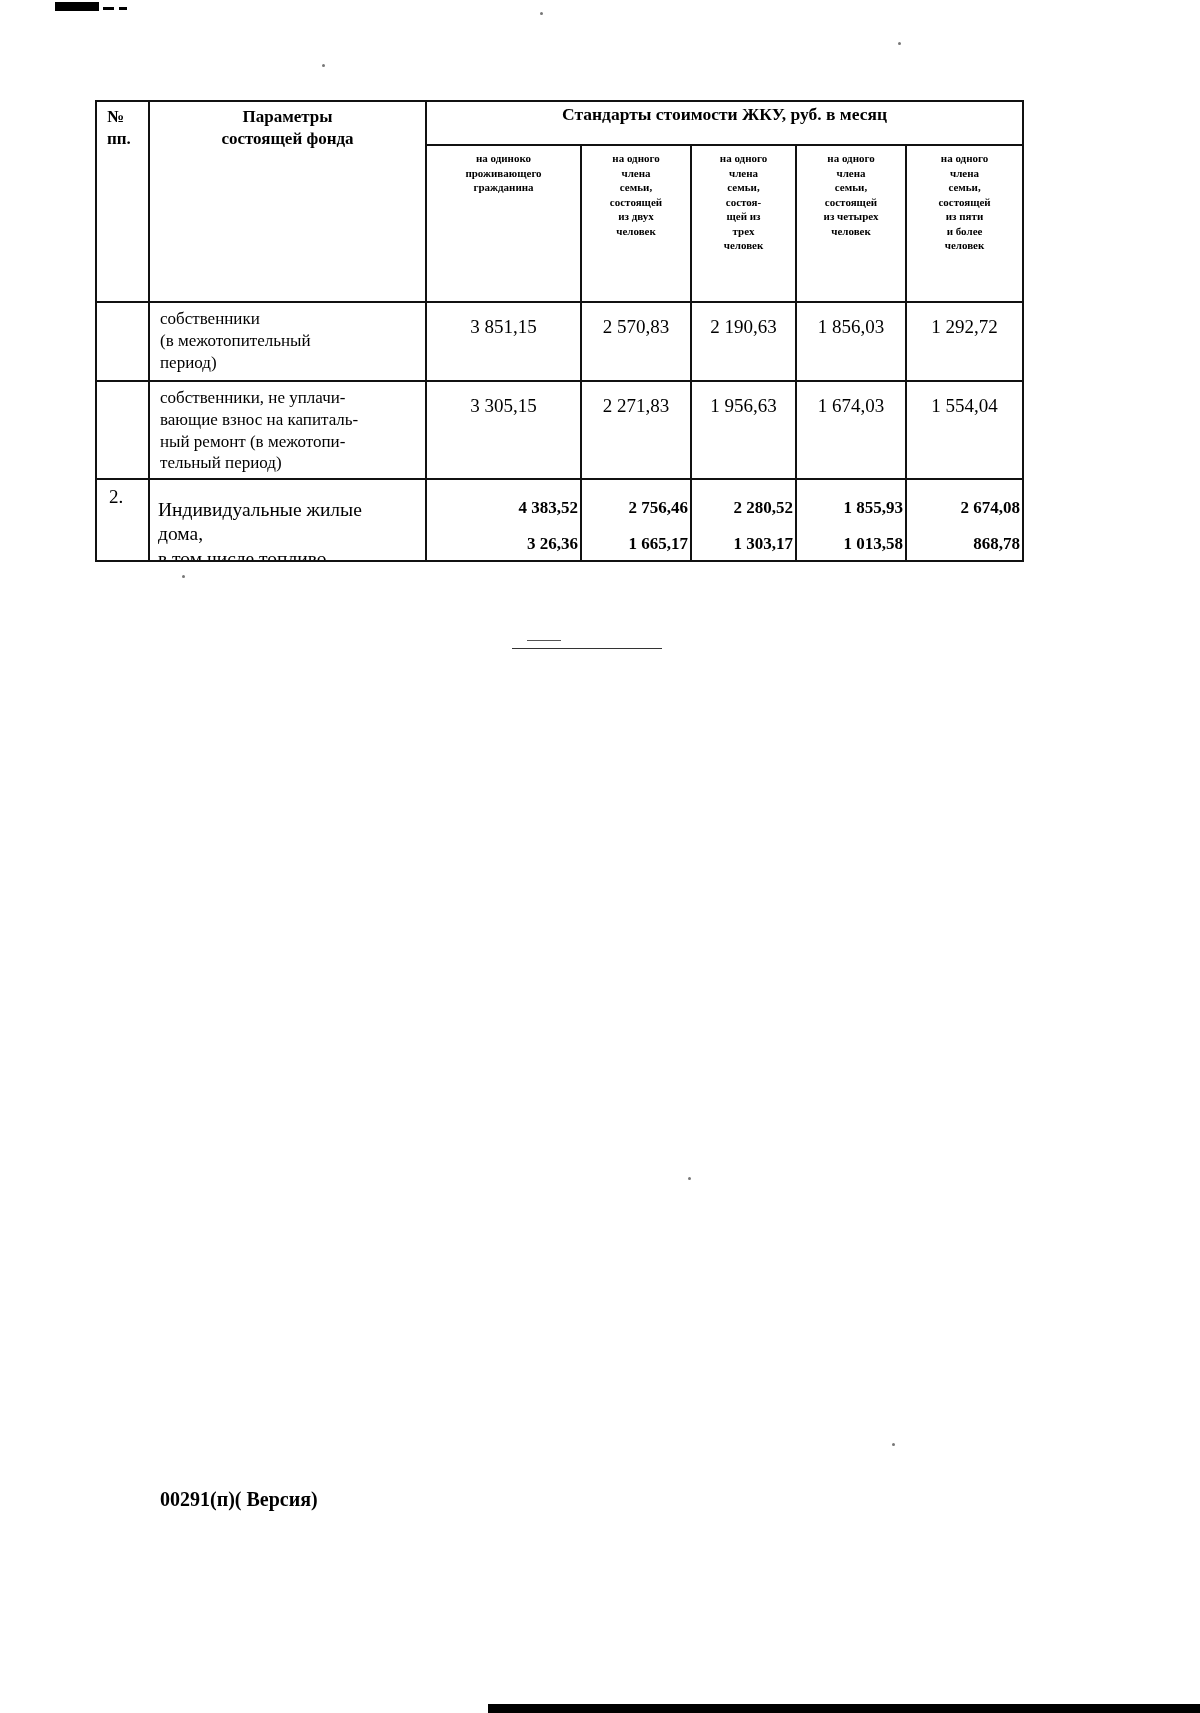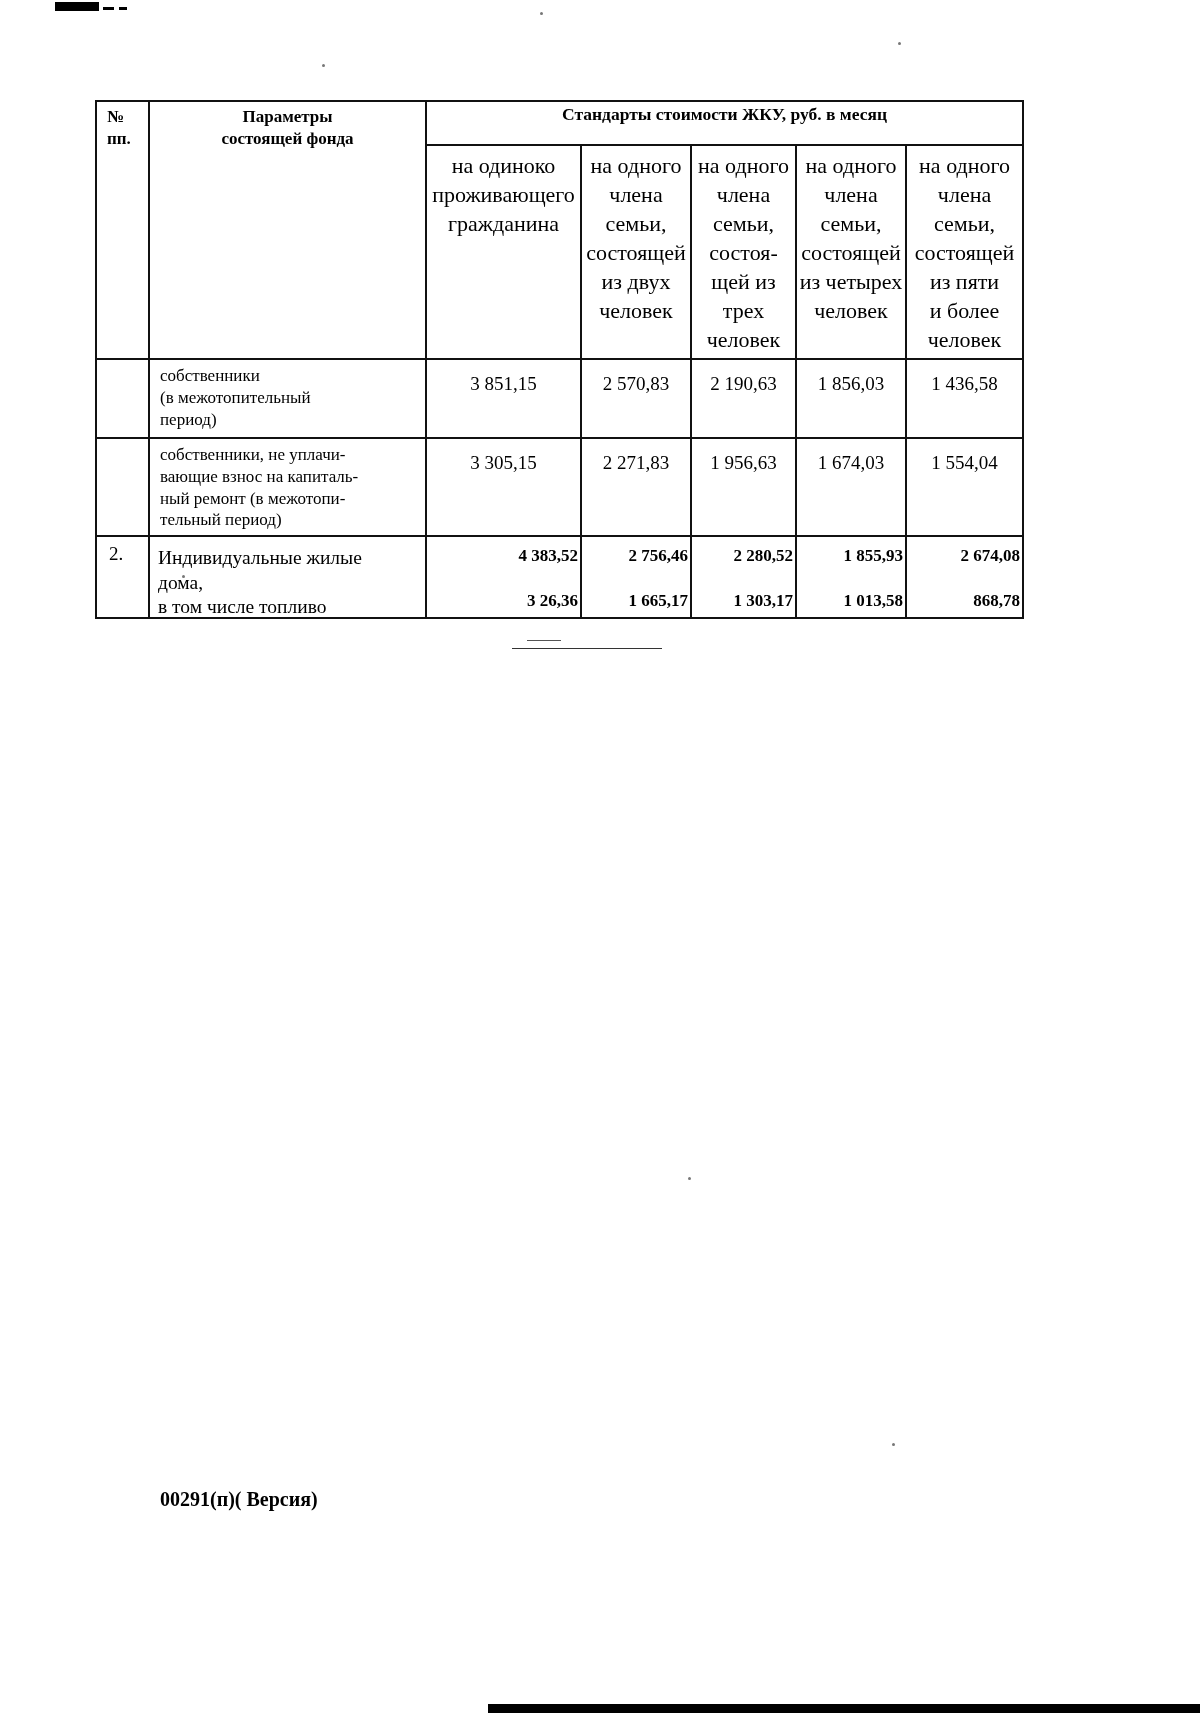--- a/index.html
+++ b/index.html
@@ -35,21 +35,21 @@
     font-size: 17px; font-weight: bold;
     text-align: center; padding-top: 4px;
     line-height: 1.3;
   }
   th.group {
     font-size: 17.5px; font-weight: bold;
     text-align: center; height: 44px;
     vertical-align: middle; padding: 2px 4px;
   }
   th.sub {
-    font-size: 22px; font-weight: normal;
+    font-size: 11px; font-weight: bold;
     text-align: center; padding: 5px 2px 4px 2px;
     line-height: 1.32;
     height: 157px;
     border-radius: 28px;
   }
   td.num {
     font-size: 19px; text-align: left;
     padding: 6px 4px 0 12px;
   }
   td.label {
@@ -61,21 +61,21 @@
     font-size: 19px; text-align: center;
     vertical-align: middle; padding: 13px;
   }
   tr.r1 { height: 79px; }
   tr.r2 { height: 98px; }
   tr.r3 { height: 82px; }
   td.split { vertical-align: top; }
   td.split .flexcol {
     display: flex; flex-direction: column;
     justify-content: space-between;
-    height: 76px; padding: 9px 2px 2px 2px;
+    height: 76px; padding: 18px 2px 2px 2px;
   }
   td.split.val-split .flexcol { align-items: flex-end; font-size: 17px; font-weight: bold; }
   td.split.label-split .flexcol {
     align-items: flex-start; font-size: 19.5px;
     padding-left: 8px; line-height: 1.25;
   }
 
   .sep-line {
     position: absolute; left: 512px; top: 648px;
     width: 150px; height: 0;
@@ -163,21 +163,21 @@
     <tbody>
       <tr class="r1">
         <td class="num"></td>
         <td class="label pre">собственники
 (в межотопительный
 период)</td>
         <td class="val">3 851,15</td>
         <td class="val">2 570,83</td>
         <td class="val">2 190,63</td>
         <td class="val">1 856,03</td>
-        <td class="val">1 436,58</td>
+        <td class="val">1 292,72</td>
       </tr>
       <tr class="r2">
         <td class="num"></td>
         <td class="label pre">собственники, не уплачи-
 вающие взнос на капиталь-
 ный ремонт (в межотопи-
 тельный период)</td>
         <td class="val">3 305,15</td>
         <td class="val">2 271,83</td>
         <td class="val">1 956,63</td>

